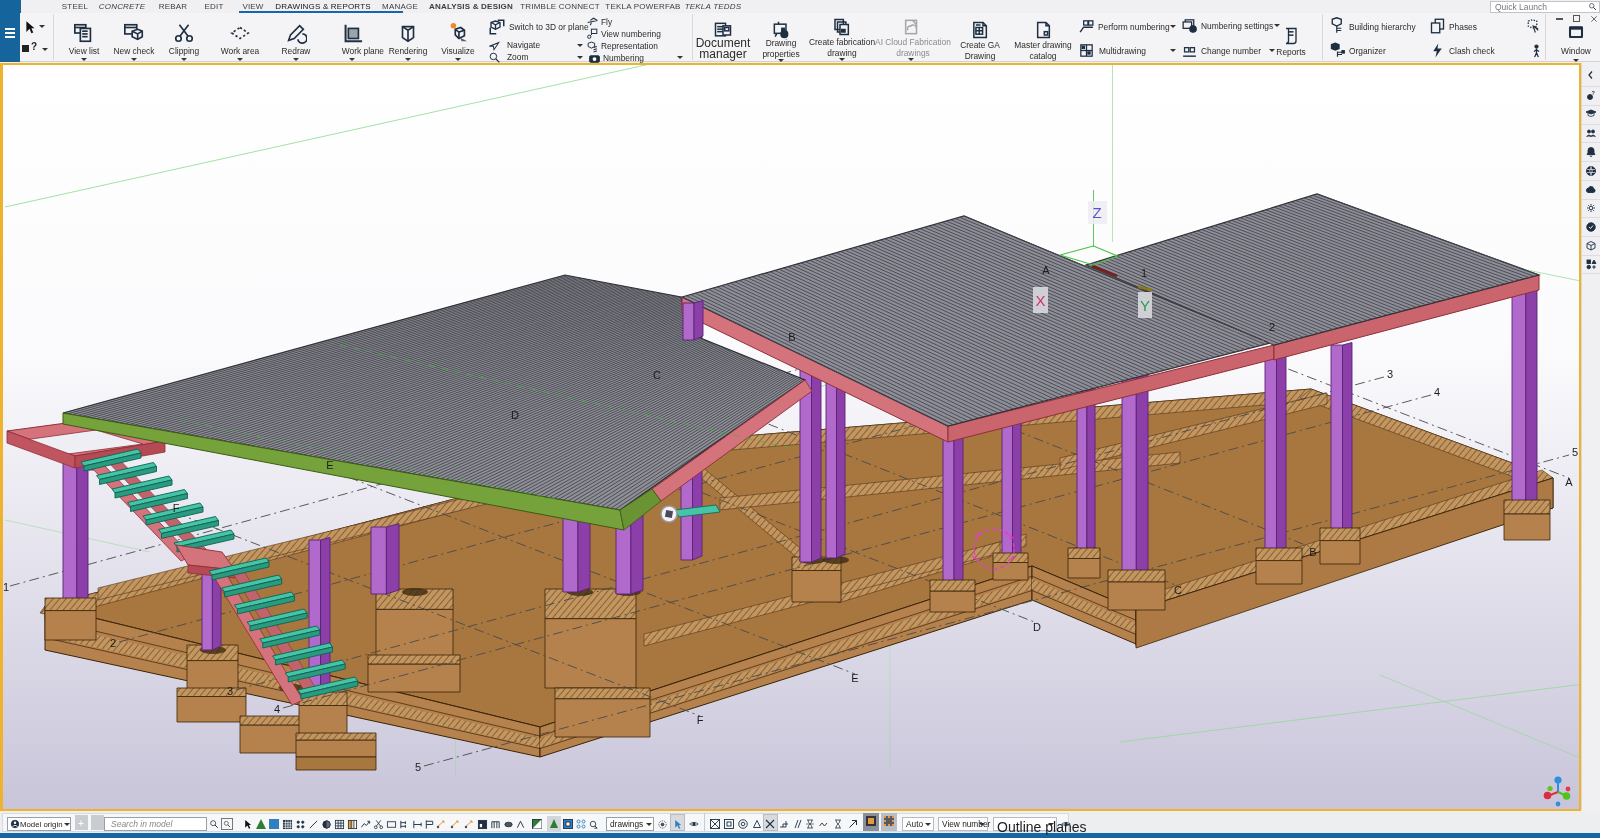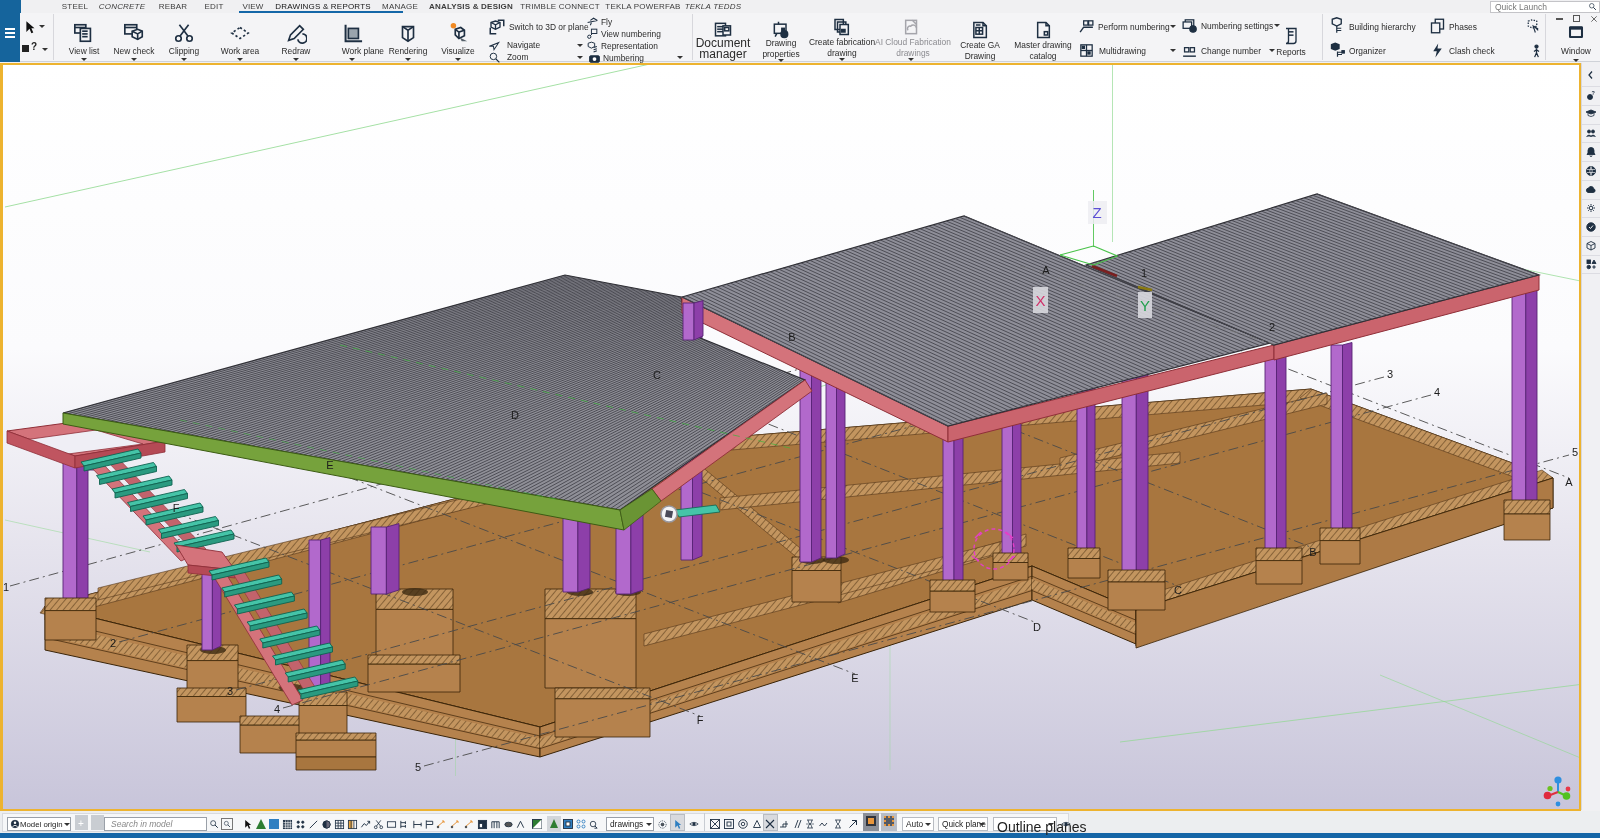--- a/index.html
+++ b/index.html
@@ -994,20 +994,20 @@
     <path d="M5 19 L19 5 M10 5 H19 V14" stroke-width="2"></path>
   </svg>
 <div style="position:absolute;left:863px;top:813px;width:16px;height:18px;background:#8a8f98"></div>
 <div style="position:absolute;left:866px;top:816px;width:10px;height:10px;border:2px solid #30343c;background:#e8973d"></div>
 <div style="position:absolute;left:881px;top:813px;width:16px;height:18px;background:#b8bdc6"></div>
 <div style="position:absolute;left:884px;top:816px;width:10px;height:10px;border:2px dotted #e8973d;background:#555a64"></div>
 <div style="position:absolute;left:902px;top:817px;width:32px;height:14px;background:#fff;border:1px solid #b8bcc2"></div>
 <div style="position:absolute;left:906px;top:819px;font-size:8.3px;color:#222">Auto</div>
 <div style="position:absolute;left:925px;top:823px;width:0;height:0;border-left:3.2px solid transparent;border-right:3.2px solid transparent;border-top:3.8px solid #333"></div>
 <div style="position:absolute;left:938px;top:817px;width:50px;height:14px;background:#fff;border:1px solid #b8bcc2"></div>
-<div style="position:absolute;left:942px;top:819px;font-size:8.3px;color:#222">Quick plane</div>
+<div style="position:absolute;left:942px;top:819px;font-size:8.3px;color:#222">View number</div>
 <div style="position:absolute;left:979px;top:823px;width:0;height:0;border-left:3.2px solid transparent;border-right:3.2px solid transparent;border-top:3.8px solid #333"></div>
 <div style="position:absolute;left:993px;top:817px;width:64px;height:14px;background:#fff;border:1px solid #b8bcc2"></div>
 <div style="position:absolute;left:997px;top:819px;font-size:14px;color:#222">Outline planes</div>
 <div style="position:absolute;left:1048px;top:823px;width:0;height:0;border-left:3.2px solid transparent;border-right:3.2px solid transparent;border-top:3.8px solid #333"></div>
 <svg style="position:absolute;left:1060.0px;top:819.0px" width="12" height="10" viewBox="0 0 24 24" fill="none" stroke="#1e2f42" stroke-width="1.8">
     <path d="M2 12 Q12 4 22 12 Q12 20 2 12 Z"></path>
     <circle cx="12" cy="12" r="3" fill="#1e2f42"></circle>
   </svg>
 </body></html>

